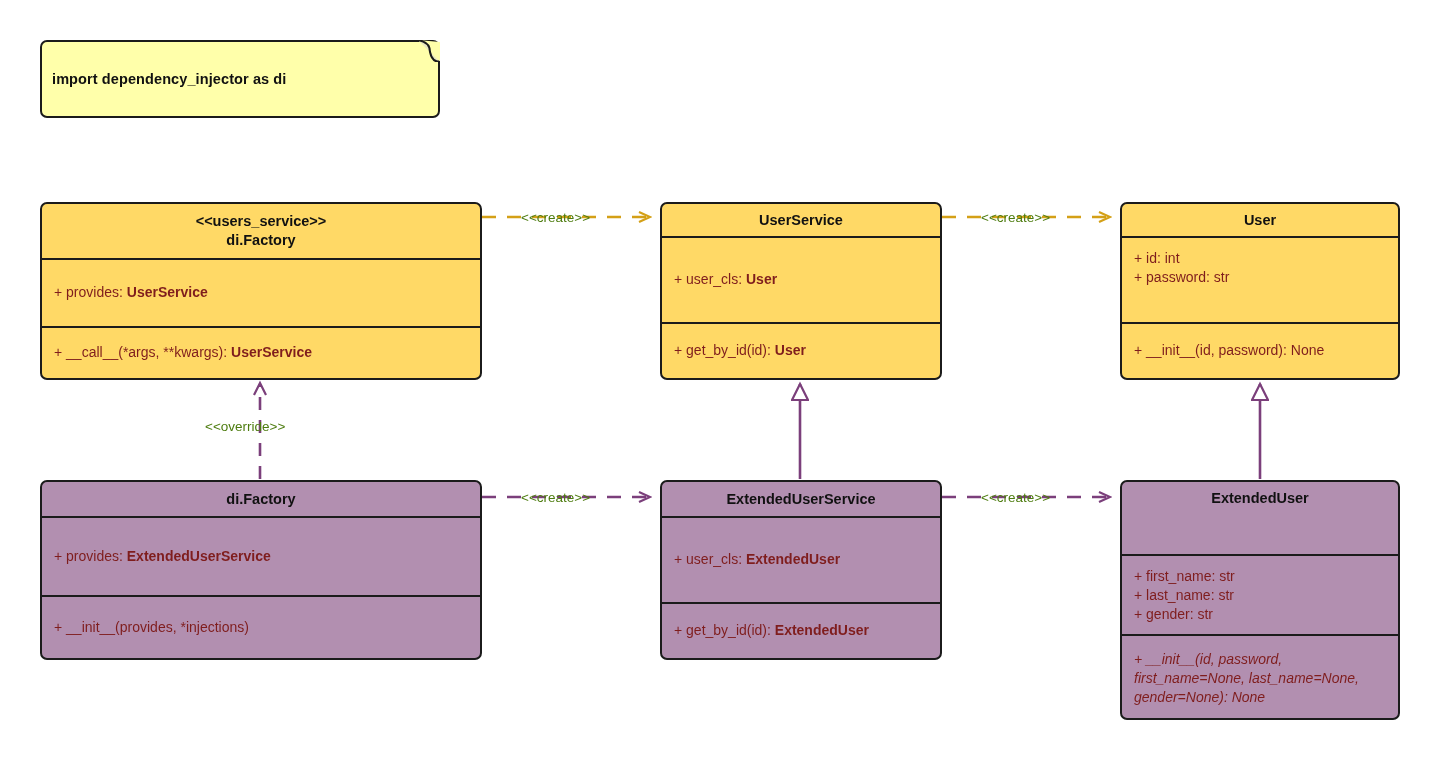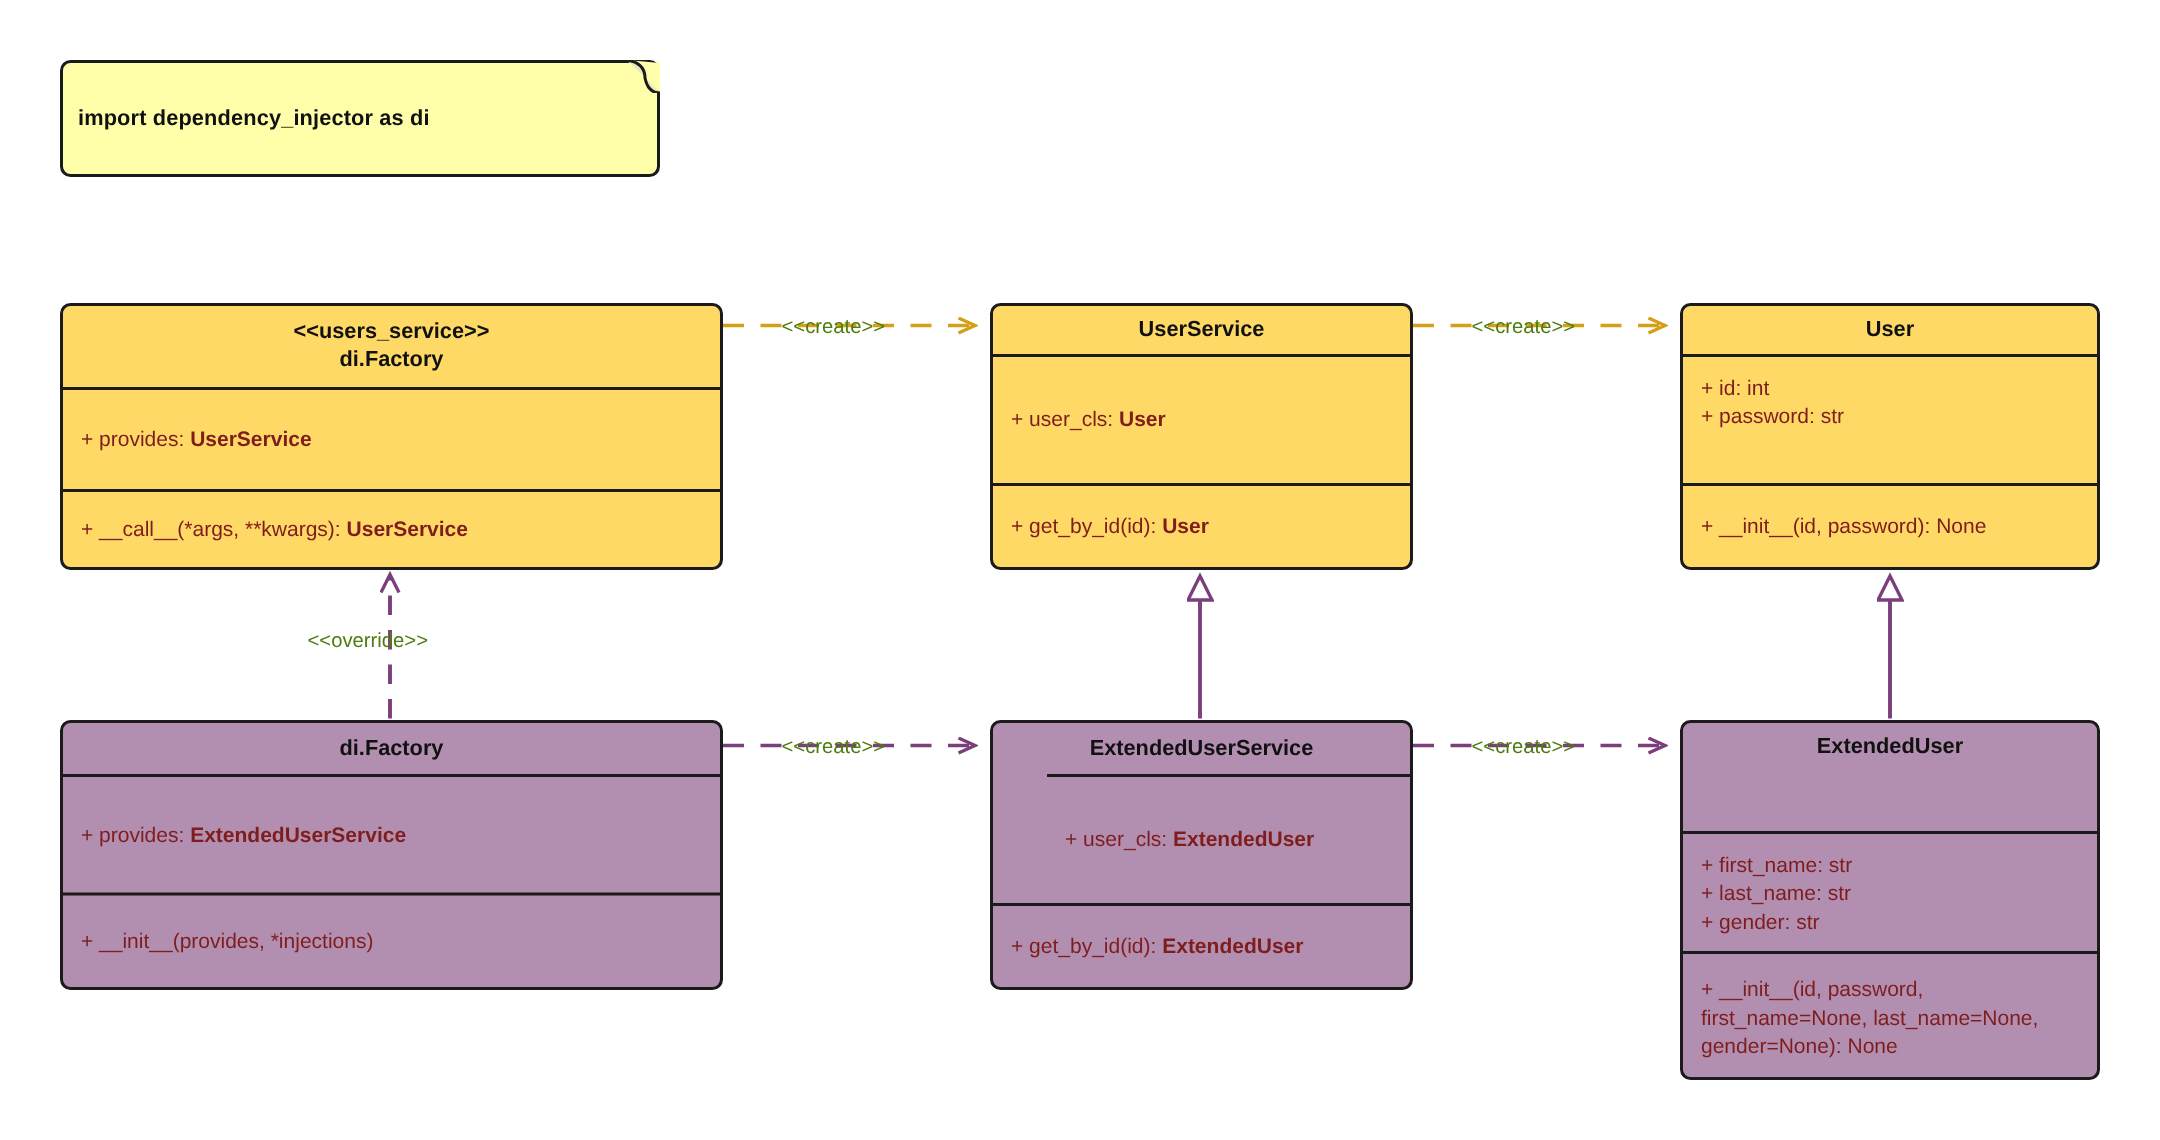--- a/index.html
+++ b/index.html
@@ -107,21 +107,21 @@
   }
   .cls-section.tight { justify-content: flex-start; }
 
   .member {
     font-size: 14px;
     color: #7f1d1d;
     line-height: 19px;
     white-space: nowrap;
   }
   .member .b { font-weight: bold; }
-  .member.wrap { white-space: normal; }
+  .member.wrap { white-space: normal; font-style: italic; }
 
   
   .edge-label {
     position: absolute;
     font-size: 13.5px;
     color: #4d7c0f;
     background: transparent;
     white-space: nowrap;
     z-index: 2;
     line-height: 16px;
@@ -249,21 +249,21 @@
     </div>
     <div class="cls-section">
       <div class="member">+ __init__(provides, *injections)</div>
     </div>
   </div>
 
   <div class="uml-class purple" style="left:660px; top:480px; width:282px; height:180px;">
     <div class="cls-head" style="height:34px;">
       <div class="cls-title">ExtendedUserService</div>
     </div>
-    <div class="cls-section" style="height:72px;margin-left:36px;">
+    <div class="cls-section" style="height:72px;">
       <div class="member">
         <span>+ user_cls: </span><span class="b">ExtendedUser</span>
       </div>
     </div>
     <div class="cls-section">
       <div class="member">
         <span>+ get_by_id(id): </span><span class="b">ExtendedUser</span>
       </div>
     </div>
   </div>

